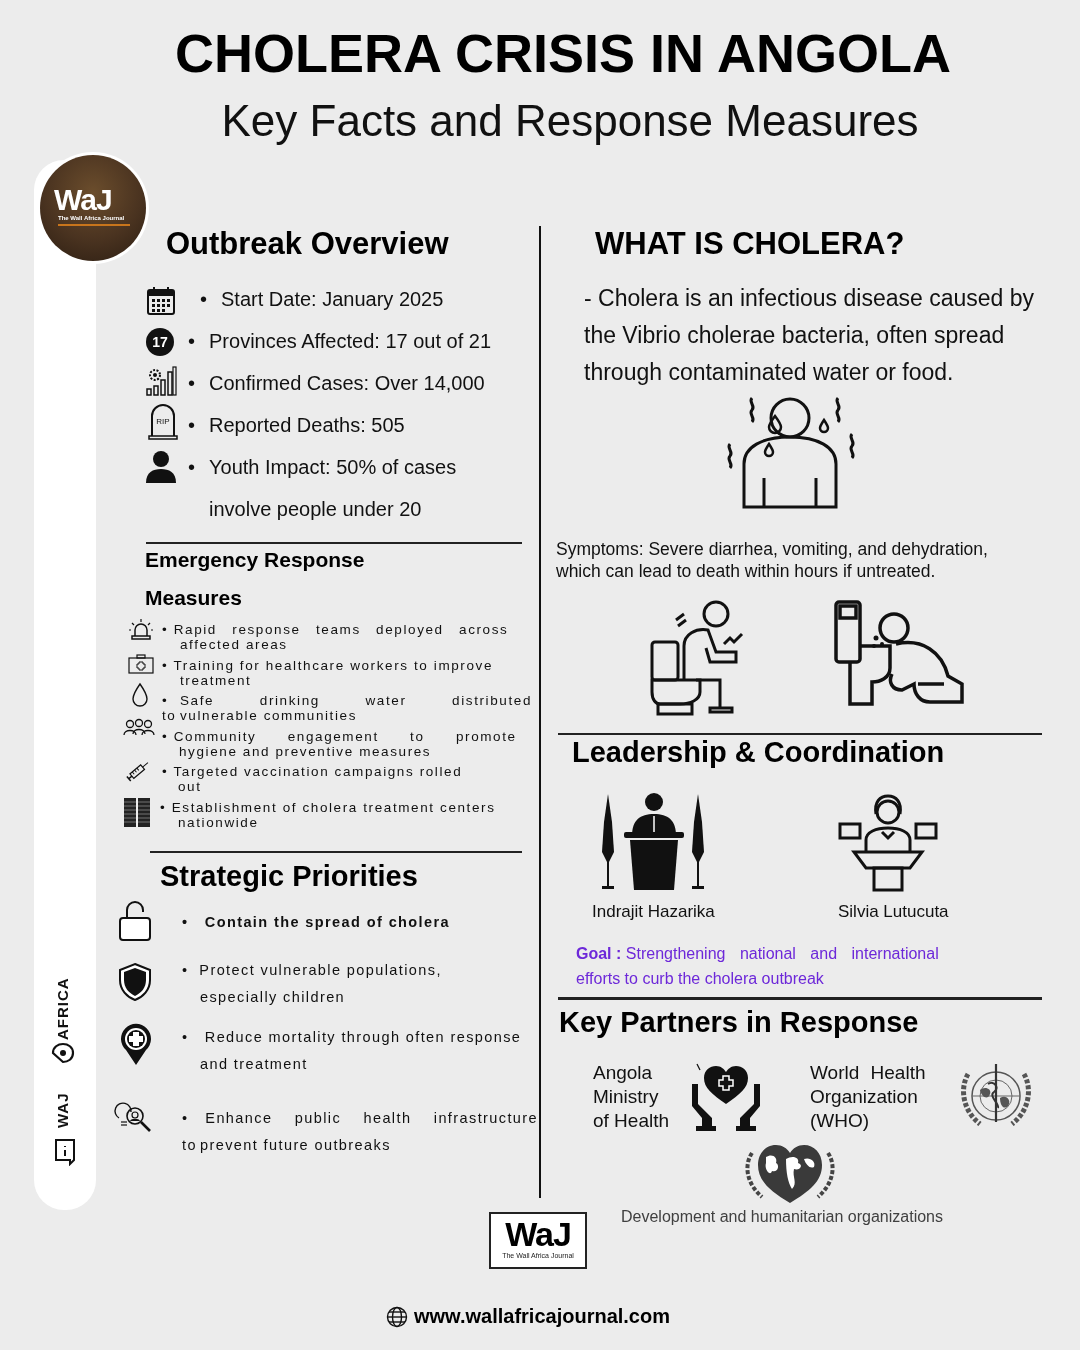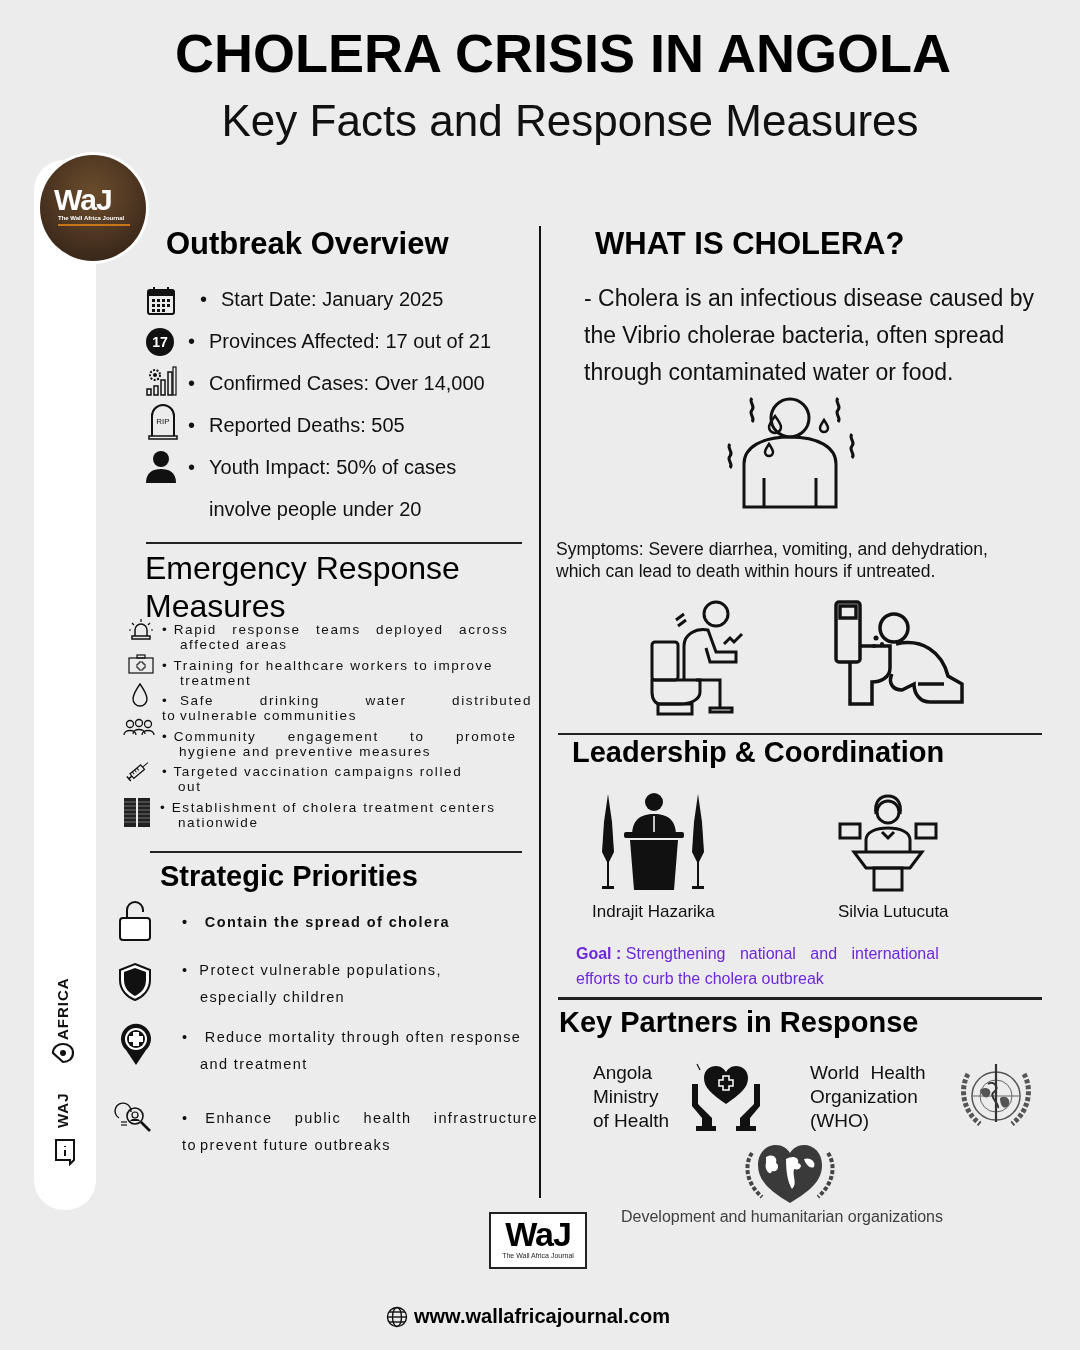--- a/index.html
+++ b/index.html
@@ -19,21 +19,21 @@
   .logo-inner .waj { position: absolute; left: 14px; top: 28px; font-size: 30px; font-weight: 900; color: #fff; letter-spacing: -1px; }
   .logo-inner .tag { position: absolute; left: 18px; top: 60px; font-size: 6px; color: #fff; font-weight: 700; }
   .logo-inner .bar { position: absolute; left: 18px; top: 69px; width: 72px; height: 2px; background: #c8751c; }
 
   .vlabel { transform: rotate(-90deg); transform-origin: left top; font-weight: 700; font-size: 15px; color: #111; letter-spacing: 1px; }
 
   .vdivider { left: 539px; top: 226px; width: 2px; height: 972px; background: #111; }
   .hline { height: 2px; background: #222; }
 
   .h2 { font-size: 31px; font-weight: 700; color: #000; }
-  .h2b { font-size: 32px; font-weight: 400; color: #000; line-height: 38px; margin-top: 8px; }
+  .h2b { font-size: 21px; font-weight: 700; color: #000; line-height: 38px; }
 
   .fact { font-size: 20px; color: #111; }
   .bullet::before { content: "•"; margin-right: 14px; }
 
   .resp { font-size: 13.5px; letter-spacing: 1.6px; line-height: 15px; color: #111; text-align: justify; }
   .prio { font-size: 14.5px; letter-spacing: 1.4px; line-height: 27px; color: #111; }
 
   .body-r { font-size: 23px; line-height: 37px; color: #111; }
   .sym { font-size: 17.5px; line-height: 34px; color: #111; }
 

